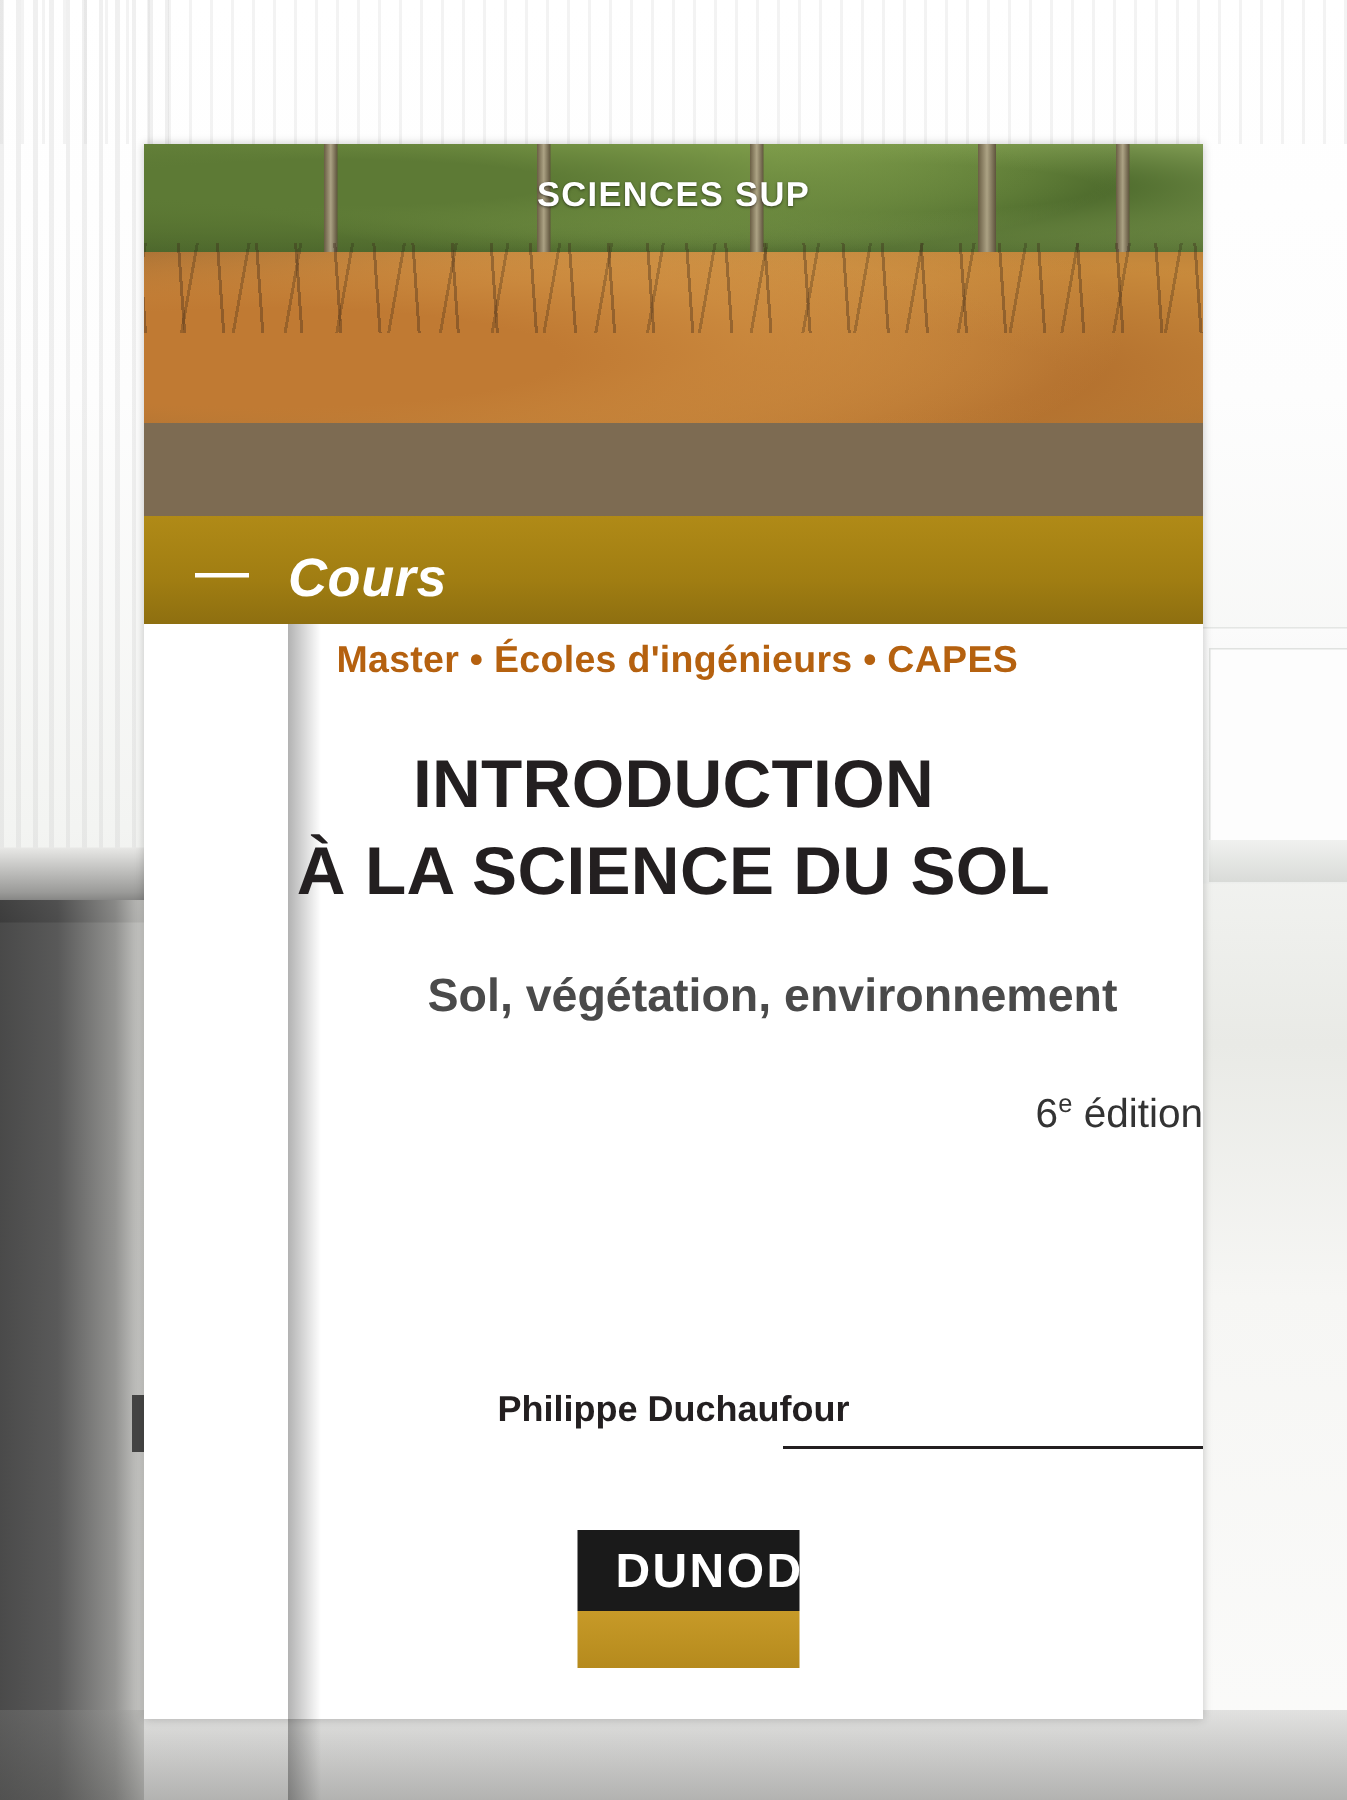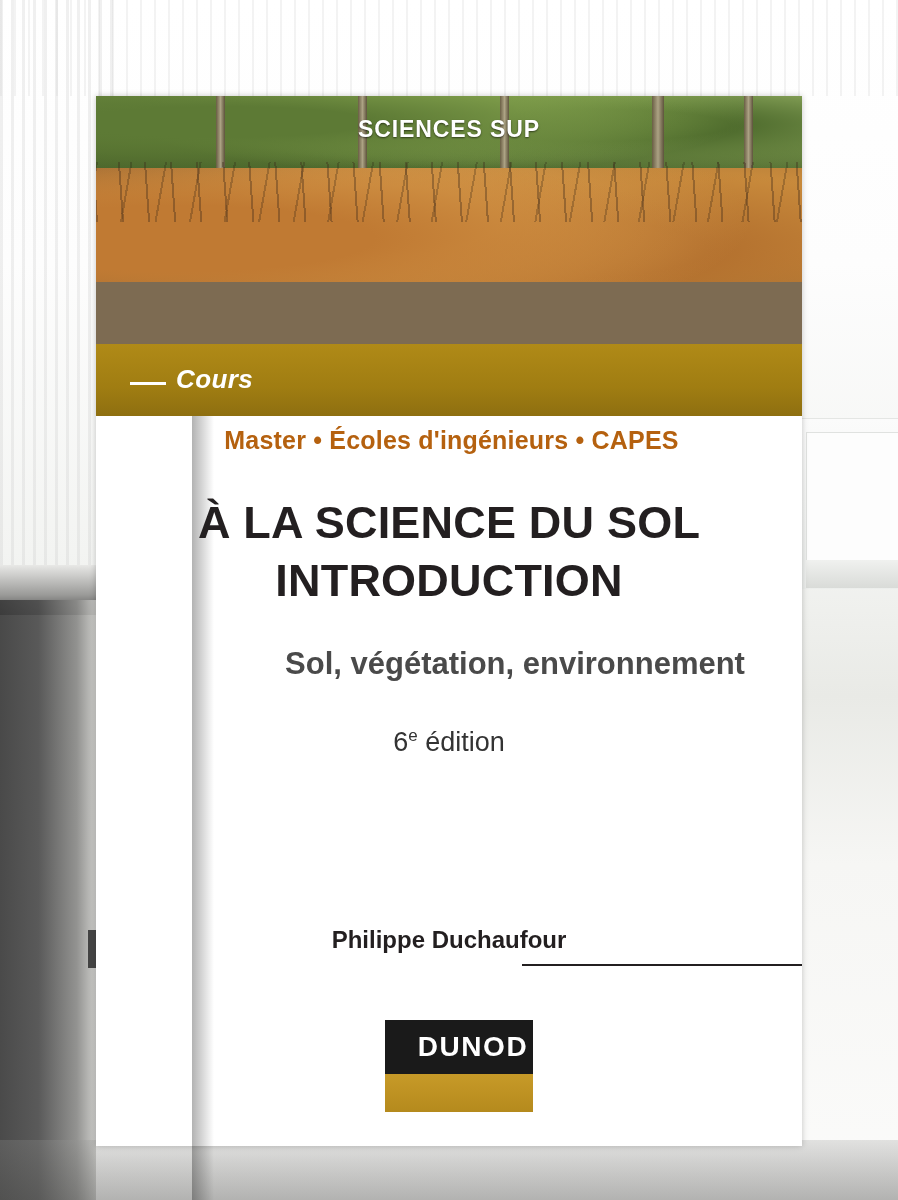--- a/index.html
+++ b/index.html
@@ -179,23 +179,23 @@
     background: linear-gradient(180deg,#b08a17 0%, #a07d12 60%, #8e6f10 100%);
   }
   .ochre-rule {
     position: absolute;
     left: 34px; top: 38px;
     width: 36px; height: 3px;
     background: #ffffff;
   }
   .ochre-label {
     position: absolute;
-    left: 80px; top: 20px;
+    left: 96px; top: 20px;
     color: #ffffff;
-    font-size: 26px;
+    font-size: 36px;
     font-weight: bold;
     font-style: italic;
     letter-spacing: .4px;
   }
 
   
   .audience {
     position: absolute;
     left: 0; top: 330px;
     width: 711px;
@@ -224,21 +224,21 @@
     width: 838px;
     text-align: center;
     color: #4a4a4a;
     font-size: 31px;
     font-weight: bold;
   }
   .edition {
     position: absolute;
     left: 0; top: 630px;
     width: 706px;
-    text-align: center;
+    text-align: right;
     color: #333333;
     font-size: 27px;
   }
   .edition sup {
     font-size: 17px;
     vertical-align: super;
   }
 
   
   .author {
@@ -267,21 +267,21 @@
     position: absolute;
     left: 0; top: 0; width: 148px; height: 54px;
     background: #1a1a1a;
   }
   .logo-word {
     position: absolute;
     left: 0; top: 0; width: 176px; height: 54px;
     line-height: 54px;
     text-align: center;
     color: #ffffff;
-    font-size: 28px;
+    font-size: 32px;
     font-weight: bold;
     letter-spacing: 1.6px;
   }
   .logo-bot {
     position: absolute;
     left: 0; top: 54px; width: 148px; height: 38px;
     background: linear-gradient(180deg,#c79a28 0%, #b58a1d 100%);
   }
 </style>
 </head>
@@ -316,22 +316,22 @@
     </div>
 
     <div class="ochre">
       <div class="ochre-rule"></div>
       <div class="ochre-label">Cours</div>
     </div>
 
     <div class="audience">Master • Écoles d'ingénieurs • CAPES</div>
 
     <div class="title">
+      <div>INTRODUCTION</div>
       <div>À LA SCIENCE DU SOL</div>
-      <div>INTRODUCTION</div>
     </div>
 
     <div class="subtitle">Sol, végétation, environnement</div>
 
     <div class="edition">
       <span>6</span><sup>e</sup>&nbsp;<span>édition</span>
     </div>
 
     <div class="author">Philippe Duchaufour</div>
     <div class="author-rule"></div>

